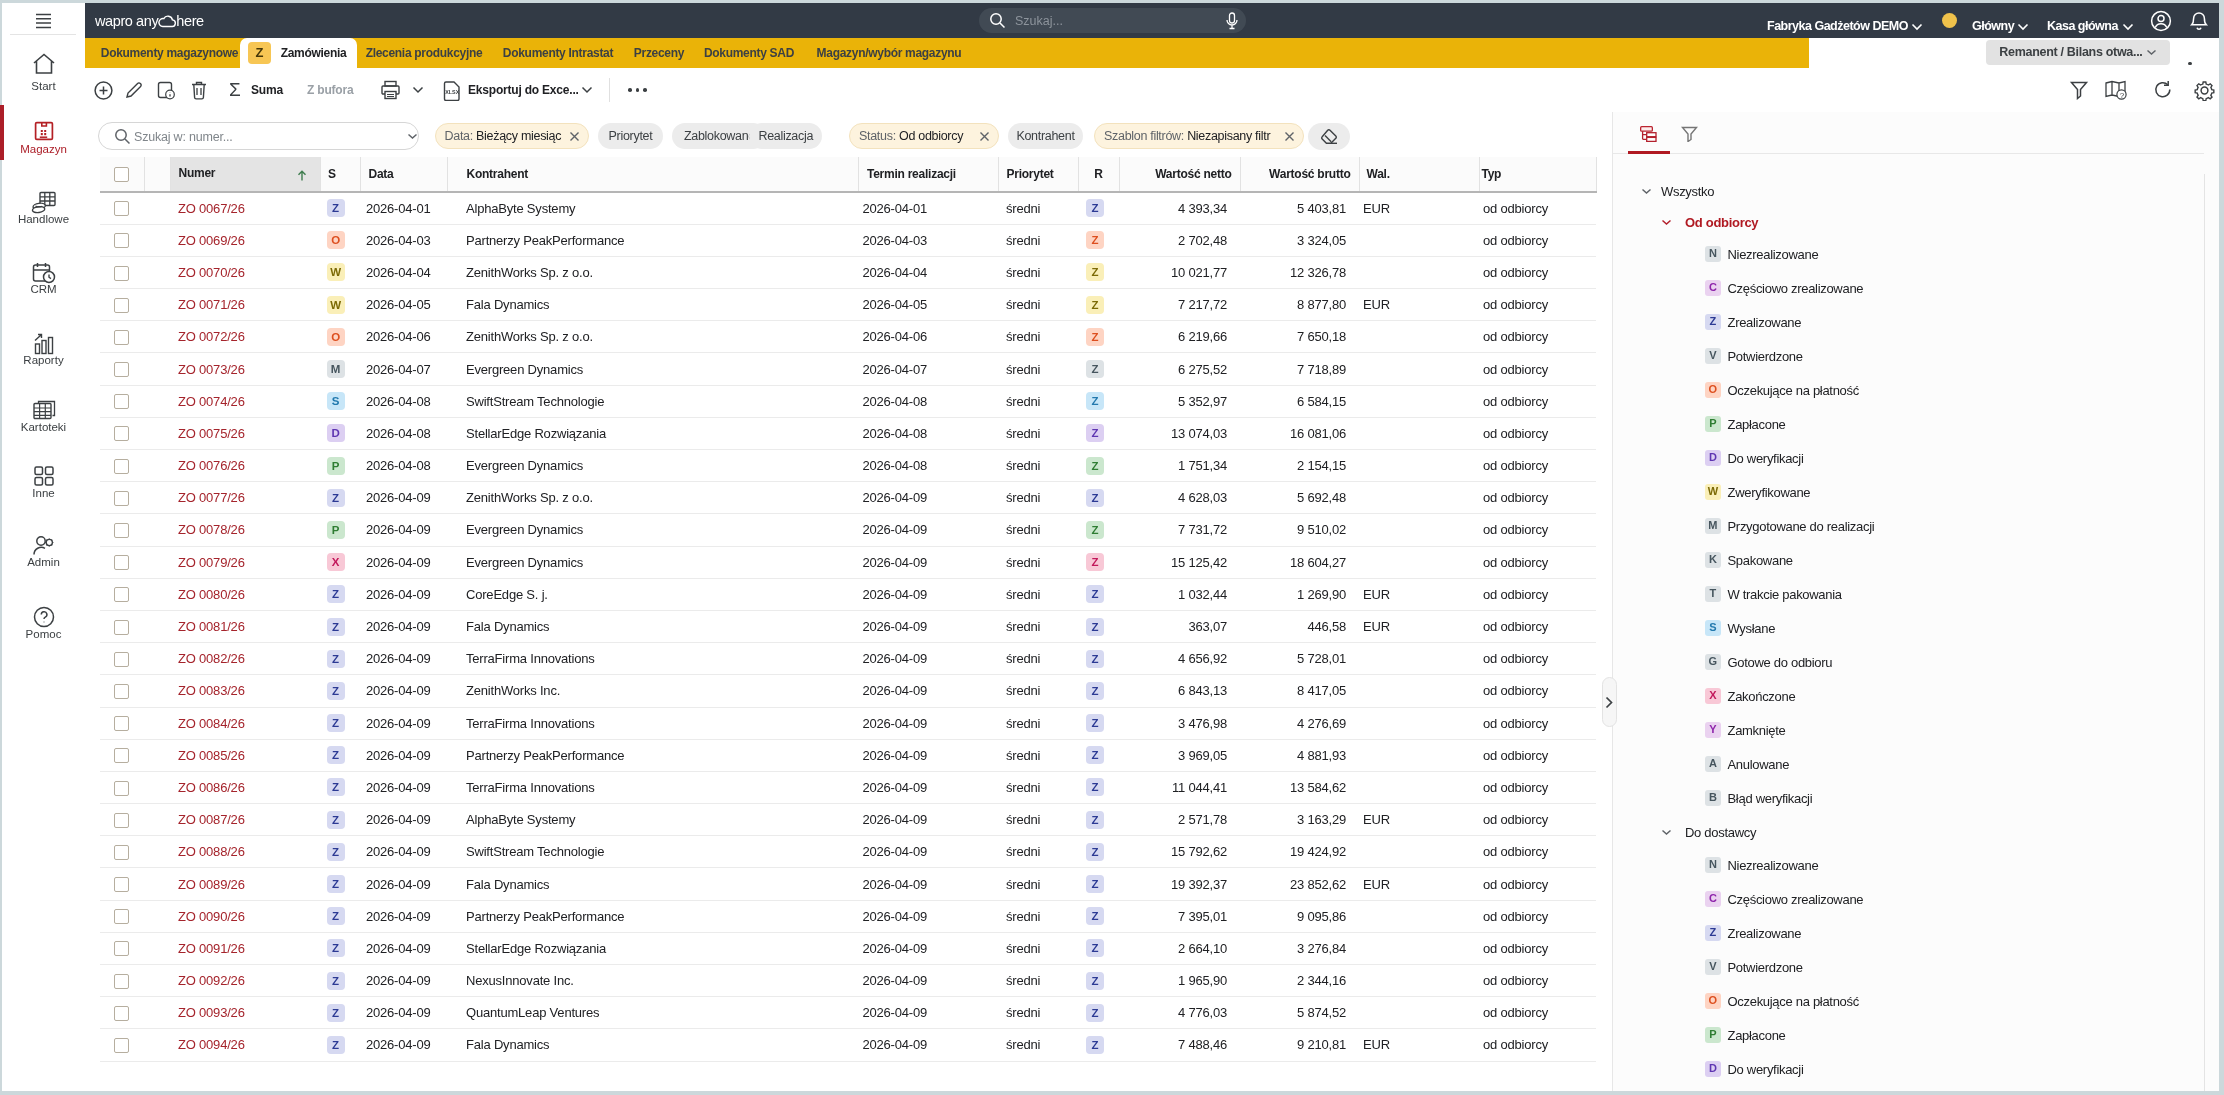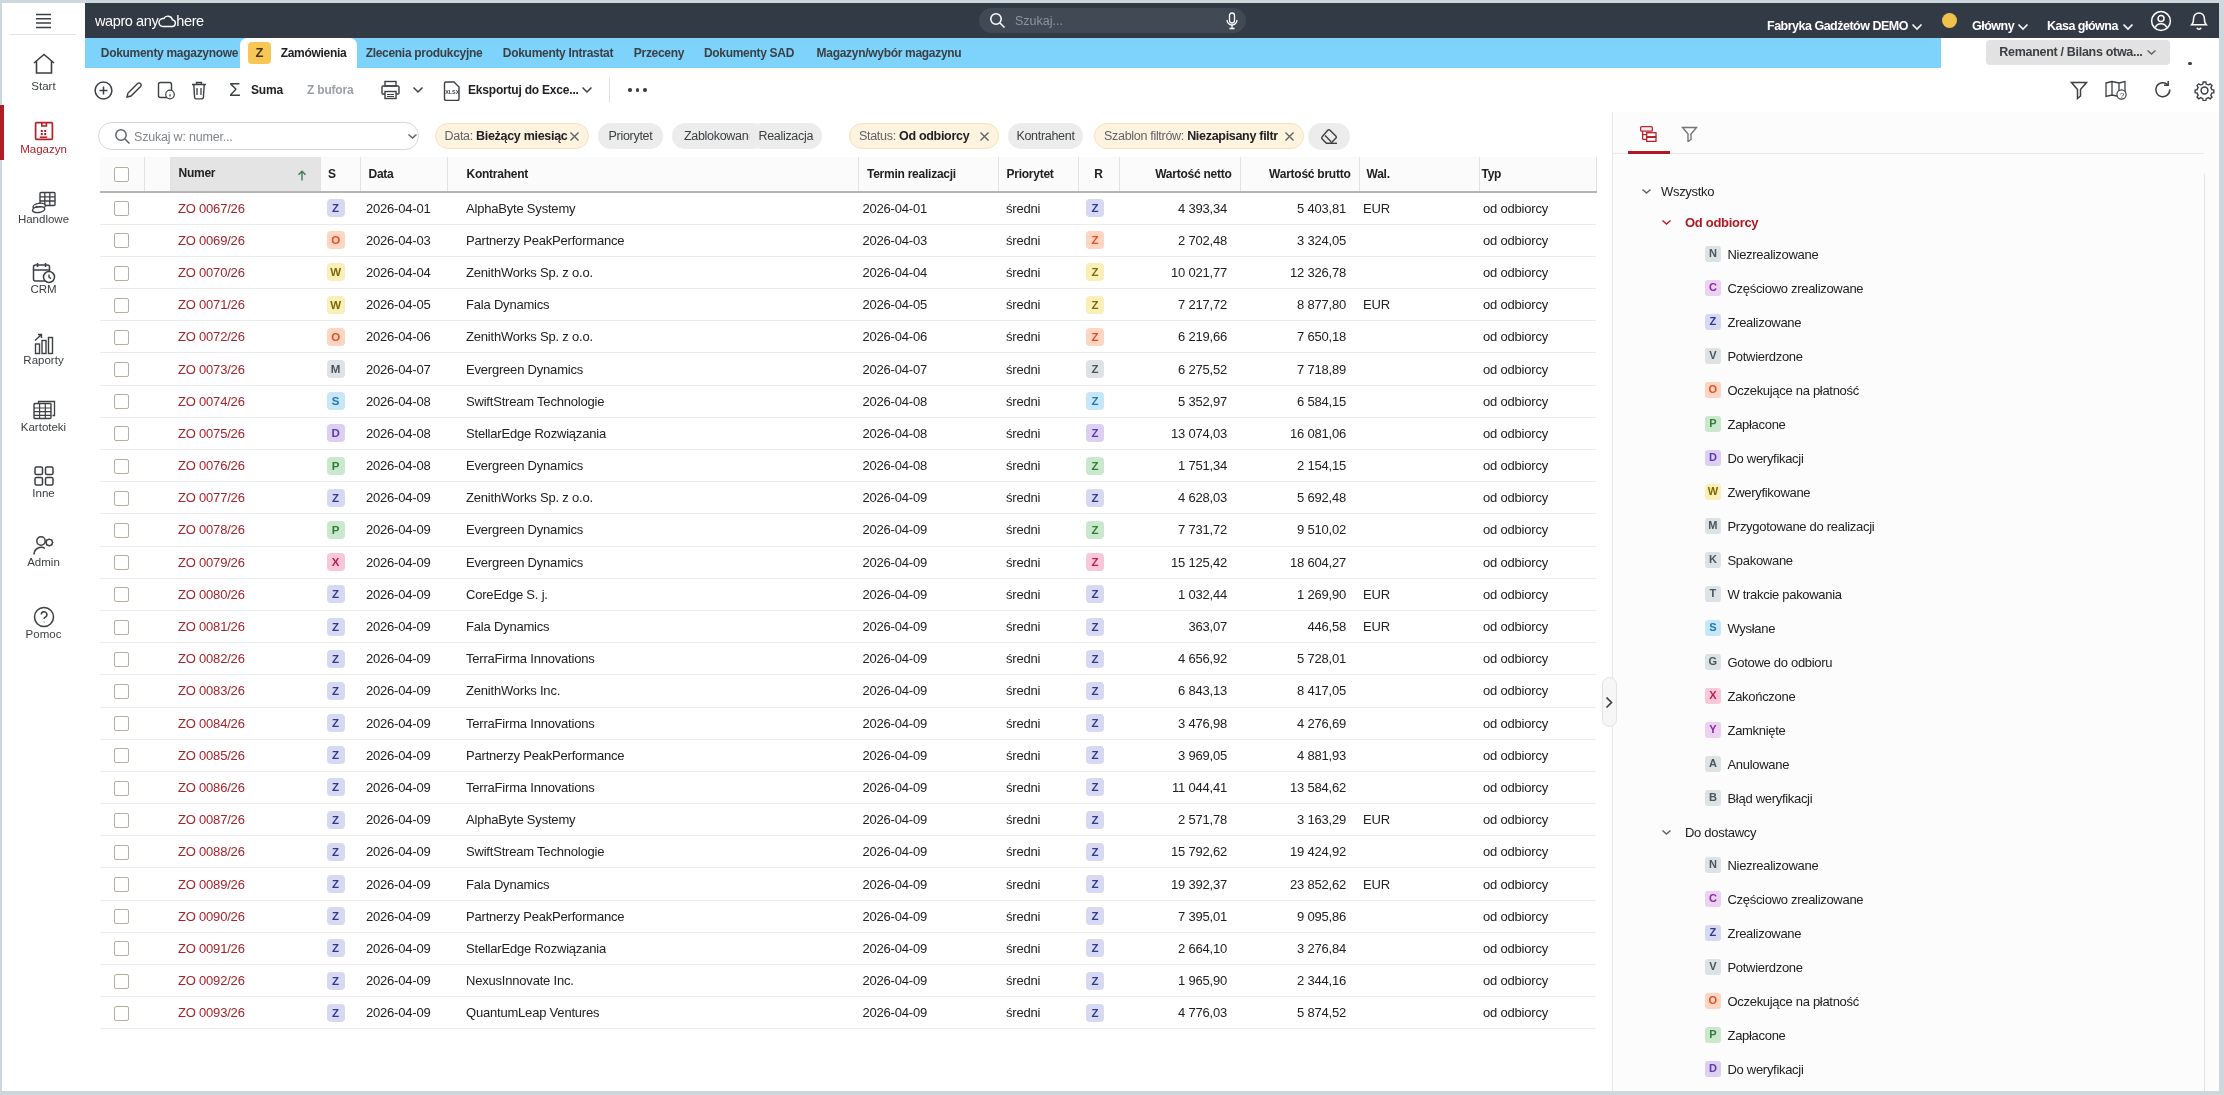--- a/index.html
+++ b/index.html
@@ -3,37 +3,37 @@
 *{margin:0;padding:0;box-sizing:border-box}
 html,body{width:2224px;height:1095px;overflow:hidden}
 body{font-family:"Liberation Sans",sans-serif;background:#fff;position:relative;color:#202124}
 .abs{position:absolute}
 .strip{background:#ccd8db}
 #topbar{left:85px;top:3px;width:2134px;height:35px;background:#323a45}
 #logo{position:absolute;left:10px;top:10px;color:#fff;font-size:14.5px;font-weight:400;letter-spacing:-.4px}
 #tbsearch{position:absolute;left:894px;top:5px;width:267px;height:25px;border-radius:13px;background:#414a54}
 #tbsearch .ph{position:absolute;left:36px;top:6px;font-size:12.5px;color:#8d949c}
 .tbright{position:absolute;top:0;height:46px;display:flex;align-items:center;color:#fff;font-size:12.5px;font-weight:700;letter-spacing:-.5px}
-#tabrow{left:85px;top:38px;width:1856px;height:30px;background:#7dd3fc}
+#tabrow{left:85px;top:38px;width:1724px;height:30px;background:#eab308}
 .tab{position:absolute;top:0;height:30px;line-height:30px;font-size:12px;font-weight:700;color:#3c4043;white-space:nowrap;letter-spacing:-.3px;transform:translateX(-50%)}
 #activetab{position:absolute;left:155px;top:0;width:117px;height:30px;background:#fff;border-radius:7px 7px 0 0}
 .zbadge{position:absolute;left:8px;top:4px;width:23px;height:22px;background:#f7c654;border-radius:4px;color:#453607;font-size:13px;font-weight:700;text-align:center;line-height:22px}
 #remanent{position:absolute;left:1901px;top:2px;width:184px;height:25px;background:#e2e2e2;border-radius:4px;color:#3c4043;font-size:12.5px;letter-spacing:-.3px;font-weight:700;line-height:25px;text-align:center}
 #toolbar{left:85px;top:68px;width:2134px;height:44px;background:#fff}
 .ticon{position:absolute;top:0;height:44px;display:flex;align-items:center}
 .tlabel{font-size:12px;font-weight:700;color:#202124;white-space:nowrap;letter-spacing:-.2px}
 .dot3{width:3.5px;height:3.5px;border-radius:50%;background:#3c4043;display:inline-block;margin-right:4px}
 #filterrow{left:85px;top:112px;width:2134px;height:45px;background:#fff}
 #srch{position:absolute;left:13px;top:10px;width:321px;height:28px;border:1px solid #d6d6d6;border-radius:14px;background:#fff}
 #srch .ph{position:absolute;left:35px;top:7px;font-size:12.5px;letter-spacing:-.2px;color:#80868b}
 .chip{position:absolute;top:11px;height:26px;border-radius:13px;font-size:12.5px;letter-spacing:-.3px;color:#3c4043;display:flex;align-items:center;white-space:nowrap;overflow:hidden}
 .chip.gray{justify-content:center}
 .chip.gray{background:#ececec}
 .chip.amber{background:#fdf3de;border:1px solid #f3e2bd}
-.chip b{font-weight:700;color:#202124}
+.chip b{font-weight:400;color:#202124}
 .chipx{display:flex;align-items:center;width:11px;height:11px}
 #grid{left:100px;top:157px;border-collapse:collapse;table-layout:fixed;font-size:13px;letter-spacing:-.2px}
 #grid th{height:35px;background:#fbfbfb;border-right:1px solid #e2e2e2;border-bottom:2px solid #b5b5b5;font-size:12px;letter-spacing:-.25px;font-weight:700;color:#202124;text-align:left;vertical-align:middle;overflow:hidden;white-space:nowrap}
 #grid th.sorted{background:#e4e4e4}
 #grid td{height:32.2px;border-bottom:1px solid #ebebeb;vertical-align:middle;overflow:hidden;white-space:nowrap;color:#202124}
 #grid .num{color:#a5242c}
 #grid .r{text-align:right}
 .cb{display:inline-block;width:15px;height:15px;border:1px solid #b6ae9f;border-radius:2px;background:#fff;margin-left:14px;vertical-align:middle}
 .sc{display:inline-block;width:18px;height:18px;border-radius:4px;font-size:11.5px;font-weight:700;text-align:center;line-height:18px;vertical-align:middle}
 .s-Z{background:#d6d9f1;color:#2c3a94}
@@ -688,20 +688,35 @@
         <td style="padding-left:6px">2026-04-09</td>
         <td style="padding-left:19px">QuantumLeap Ventures</td>
         <td style="padding-left:4px">2026-04-09</td>
         <td style="padding-left:8px">średni</td>
         <td style="padding-left:8px"><span class="sc s-Z">Z</span></td>
         <td class="r" style="padding-right:13px">4 776,03</td>
         <td class="r" style="padding-right:13px">5 874,52</td>
         <td style="padding-left:4px"></td>
         <td style="padding-left:4px">od odbiorcy</td>
       </tr>
+<tr>
+        <td><span class="cb"></span></td>
+        <td></td>
+        <td class="num" style="padding-left:8px">ZO 0094/26</td>
+        <td style="padding-left:6px"><span class="sc s-Z">Z</span></td>
+        <td style="padding-left:6px">2026-04-09</td>
+        <td style="padding-left:19px">Fala Dynamics</td>
+        <td style="padding-left:4px">2026-04-09</td>
+        <td style="padding-left:8px">średni</td>
+        <td style="padding-left:8px"><span class="sc s-Z">Z</span></td>
+        <td class="r" style="padding-right:13px">7 488,46</td>
+        <td class="r" style="padding-right:13px">9 210,81</td>
+        <td style="padding-left:4px">EUR</td>
+        <td style="padding-left:4px">od odbiorcy</td>
+      </tr>
 </tbody>
   </table>
 <div class="abs" id="panel">
 <div class="abs" style="left:27px;top:14px">
       <svg width="17" height="16" viewBox="0 0 17 16" fill="none" style="display:block">
         <rect x="0.65" y="0.65" width="11.7" height="4.5" rx="1" stroke="#bb2430" fill="#fdecec" stroke-width="1.3"></rect>
         <path d="M2.6 5.2 v8.1 M2.6 8.7 h3.9 M2.6 13.3 h3.9" stroke="#b3202c" stroke-width="1.3"></path>
         <rect x="6.7" y="6.7" width="9.3" height="4" stroke="#b3202c" stroke-width="1.3" fill="#fff"></rect>
         <rect x="6.7" y="11.4" width="9.3" height="4" stroke="#b3202c" stroke-width="1.3" fill="#fff"></rect>
       </svg>

